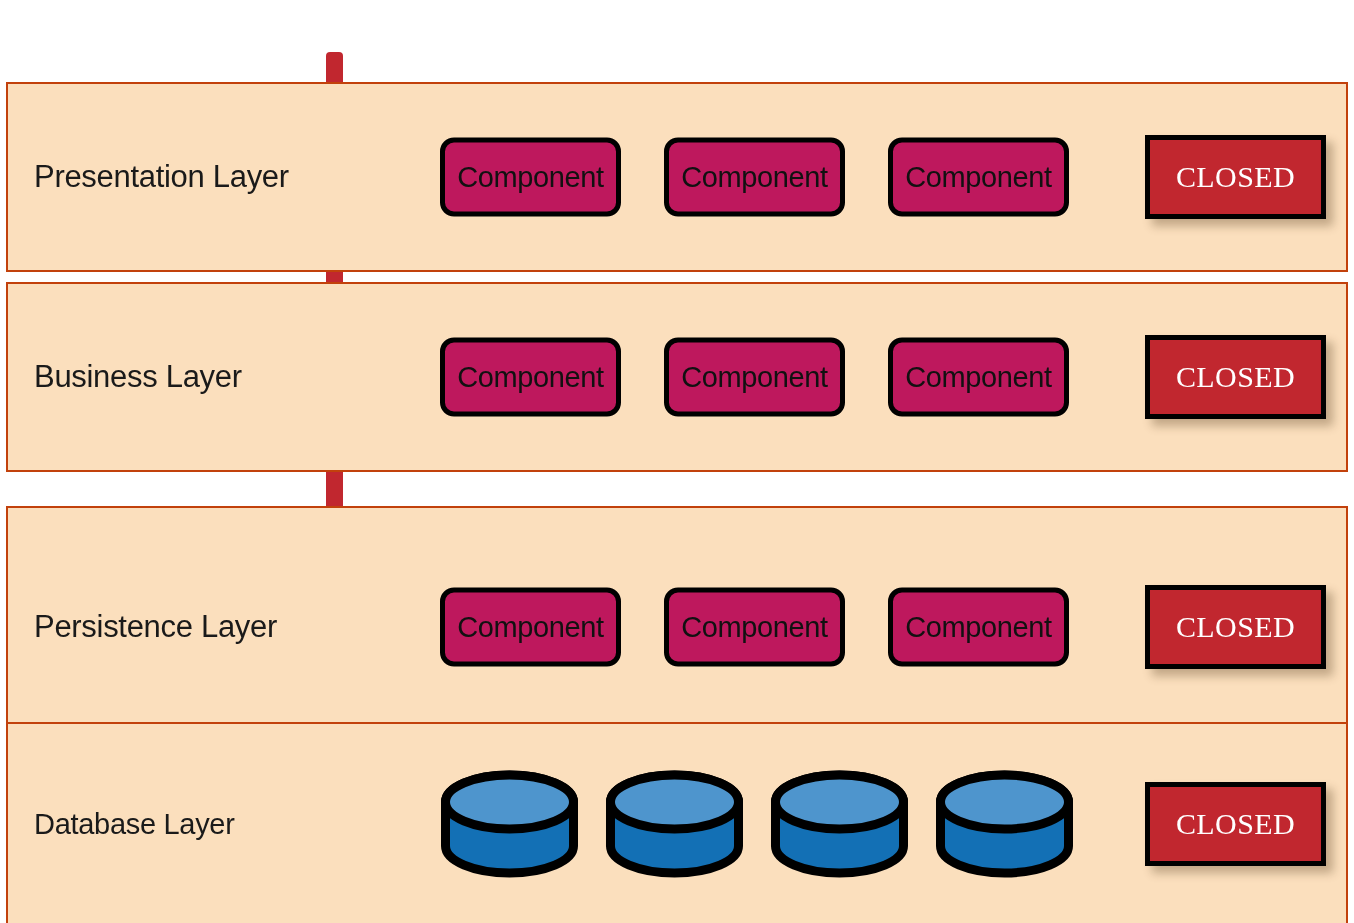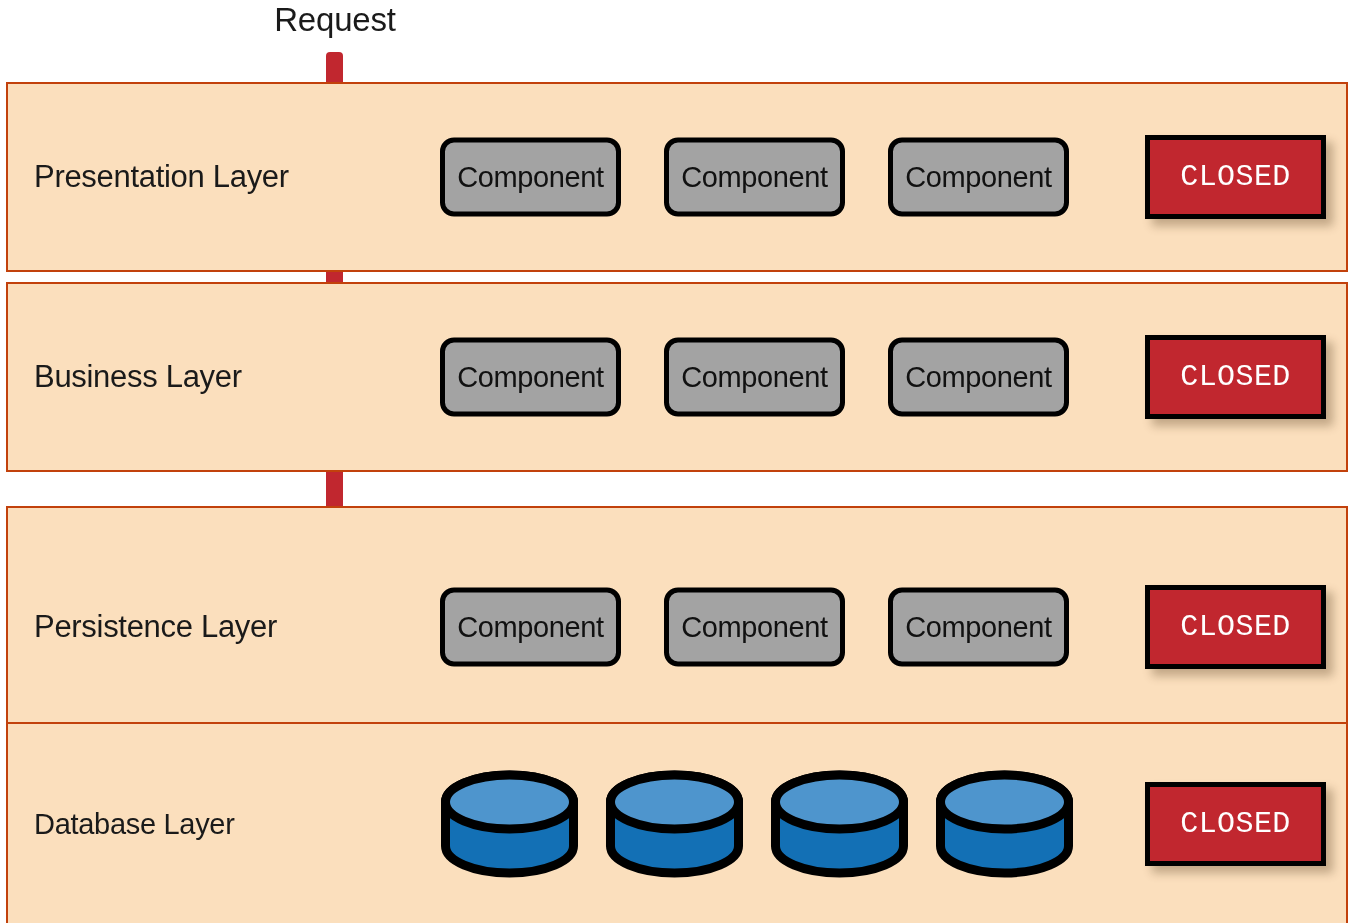--- a/index.html
+++ b/index.html
@@ -68,21 +68,21 @@
     top: 50%;
     transform: translateY(-50%);
     left: 432px;
     display: flex;
     gap: 43px;
   }
   .component-box {
     width: 181px;
     height: 79px;
     box-sizing: border-box;
-    background: #a3a3a3;
+    background: #be185d;
     border: 5px solid #000000;
     border-radius: 14px;
     display: flex;
     align-items: center;
     justify-content: center;
     font-size: 29px;
     font-family: "Liberation Sans Narrow", "Liberation Sans", sans-serif;
     font-stretch: condensed;
     color: #111111;
     letter-spacing: -0.4px;
@@ -97,21 +97,21 @@
     left: 1137px;
     width: 181px;
     height: 84px;
     box-sizing: border-box;
     background: #c1272f;
     border: 5px solid #000000;
     display: flex;
     align-items: center;
     justify-content: center;
     font-size: 30px;
-    font-family: Liberation Mono, monospace;
+    font-family: Liberation Serif, serif;
     font-stretch: condensed;
     color: #ffffff;
     letter-spacing: 0.4px;
     white-space: nowrap;
     box-shadow: 7px 7px 9px rgba(80, 55, 25, 0.33);
   }
   .closed-badge.db {
     height: 84px;
   }
 
@@ -143,21 +143,20 @@
     top: 0;
     pointer-events: none;
   }
   .arrow svg { display: block; overflow: visible; }
 </style>
 </head>
 <body>
 
 <div id="diagram">
 
-  <div class="request-label">Request</div>
 
   <div class="arrow">
     <svg width="1354" height="923" viewBox="0 0 1354 923">
       <rect x="326" y="52" width="17" height="86" fill="#c1272f" rx="4"></rect>
       <polygon points="305,133 364,133 334.5,207" fill="#c1272f"></polygon>
     </svg>
   </div>
 
   <div class="arrow">
     <svg width="1354" height="923" viewBox="0 0 1354 923">

